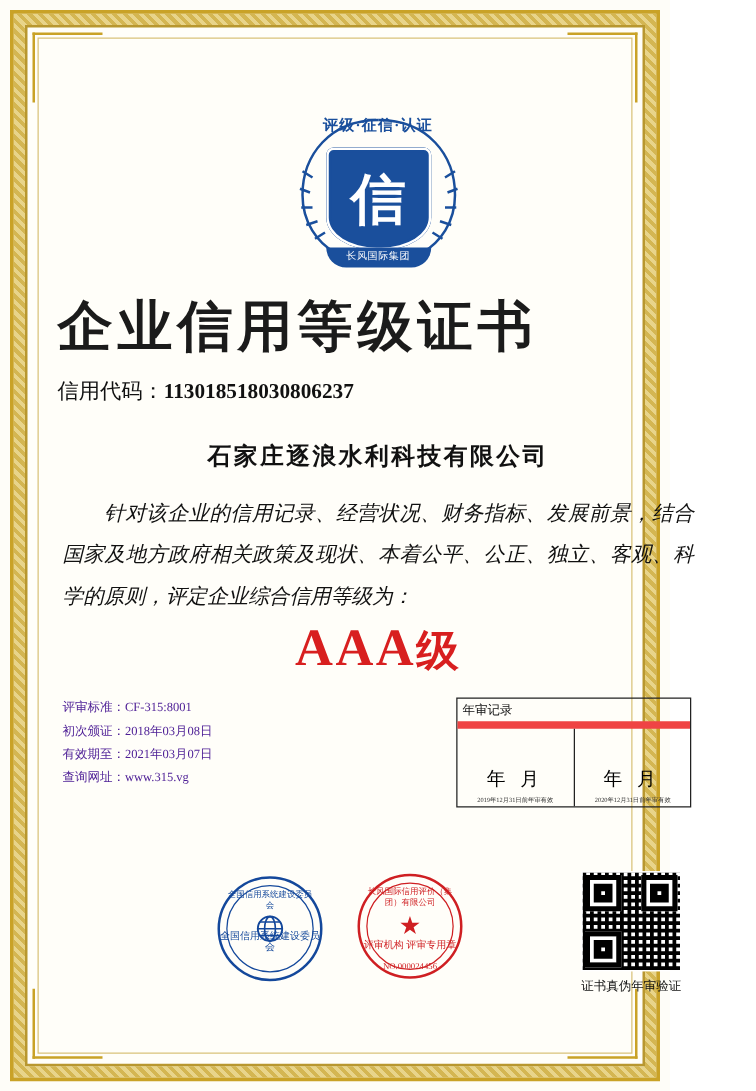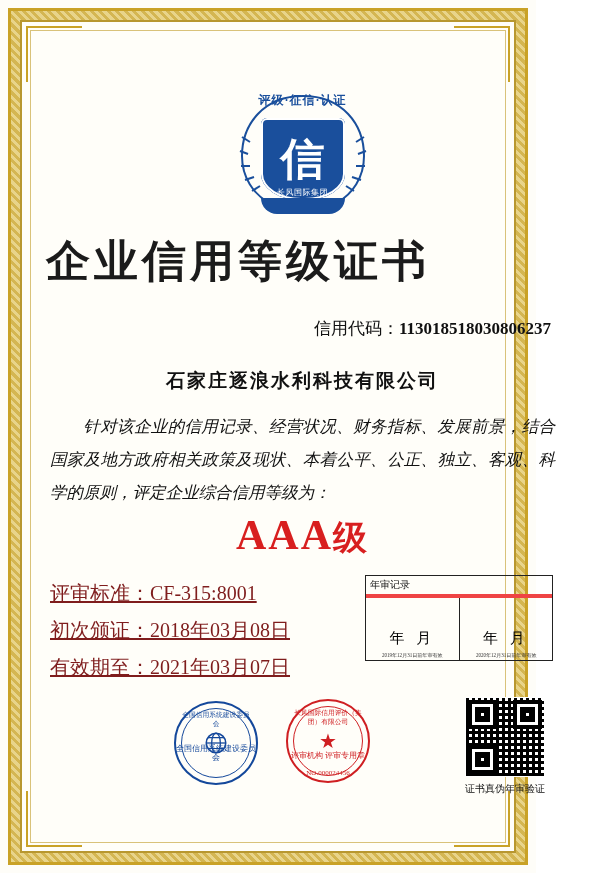--- a/index.html
+++ b/index.html
@@ -94,21 +94,21 @@
     align-items: center;
     justify-content: center;
     font-size: 44px;
     font-weight: bold;
     font-family: "Liberation Serif", serif;
     box-shadow: inset 0 0 0 2px #ffffff, inset 0 0 0 4px #1a4f9c;
   }
   .emblem-bottom {
     position: absolute;
     left: 27px;
-    bottom: 16px;
+    bottom: 4px;
     width: 84px;
     text-align: center;
     color: #ffffff;
     font-size: 8px;
     letter-spacing: 0.5px;
   }
   .emblem-bottom-bar {
     position: absolute;
     left: 27px;
     bottom: 0px;
@@ -132,22 +132,21 @@
   
   .title {
     margin-top: 18px;
     font-size: 44px;
     font-weight: bold;
     letter-spacing: 4px;
     color: #1b1b1b;
     font-family: "Liberation Serif", "DejaVu Serif", serif;
   }
   .credit-code {
-    margin-top: 26px;
-    text-align: right;
+    margin-top: 10px;
     padding-right: 8px;
     font-size: 17px;
     color: #111111;
   }
   .credit-code b { font-weight: bold; }
 
   .company {
     margin-top: 28px;
     text-align: center;
     font-size: 19px;
@@ -178,35 +177,34 @@
   .grade .cn { font-size: 34px; }
 
   
   .lower {
     margin-top: 14px;
     display: flex;
     justify-content: space-between;
     align-items: flex-start;
   }
   .info-list {
-    font-size: 20px;
+    font-size: 10px;
     line-height: 1.85;
-    color: #7f1d1d;
+    color: #4c1d95;
     padding-left: 4px;
-    text-decoration: underline;
   }
   .review-box {
     width: 186px;
     border: 1px solid #222;
     margin-right: 6px;
   }
   .review-title {
     font-size: 10px;
     padding: 2px 4px;
-    border-bottom: 4px solid #ef4444;
+    border-bottom: 6px solid #ef4444;
     color: #111;
   }
   .review-cells {
     display: flex;
     height: 62px;
   }
   .review-cell {
     flex: 1;
     position: relative;
   }
@@ -411,20 +409,21 @@
 
     <div class="grade">
       <span>AAA</span><span class="cn">级</span>
     </div>
 
     <div class="lower">
       <div class="info-list">
         <div>评审标准：CF-315:8001</div>
         <div>初次颁证：2018年03月08日</div>
         <div>有效期至：2021年03月07日</div>
+        <div>查询网址：www.315.vg</div>
       </div>
 
       <div class="review-box">
         <div class="review-title">年审记录</div>
         <div class="review-cells">
           <div class="review-cell">
             <div class="ym">年 月</div>
             <div class="vd">2019年12月31日前年审有效</div>
           </div>
           <div class="review-cell">

